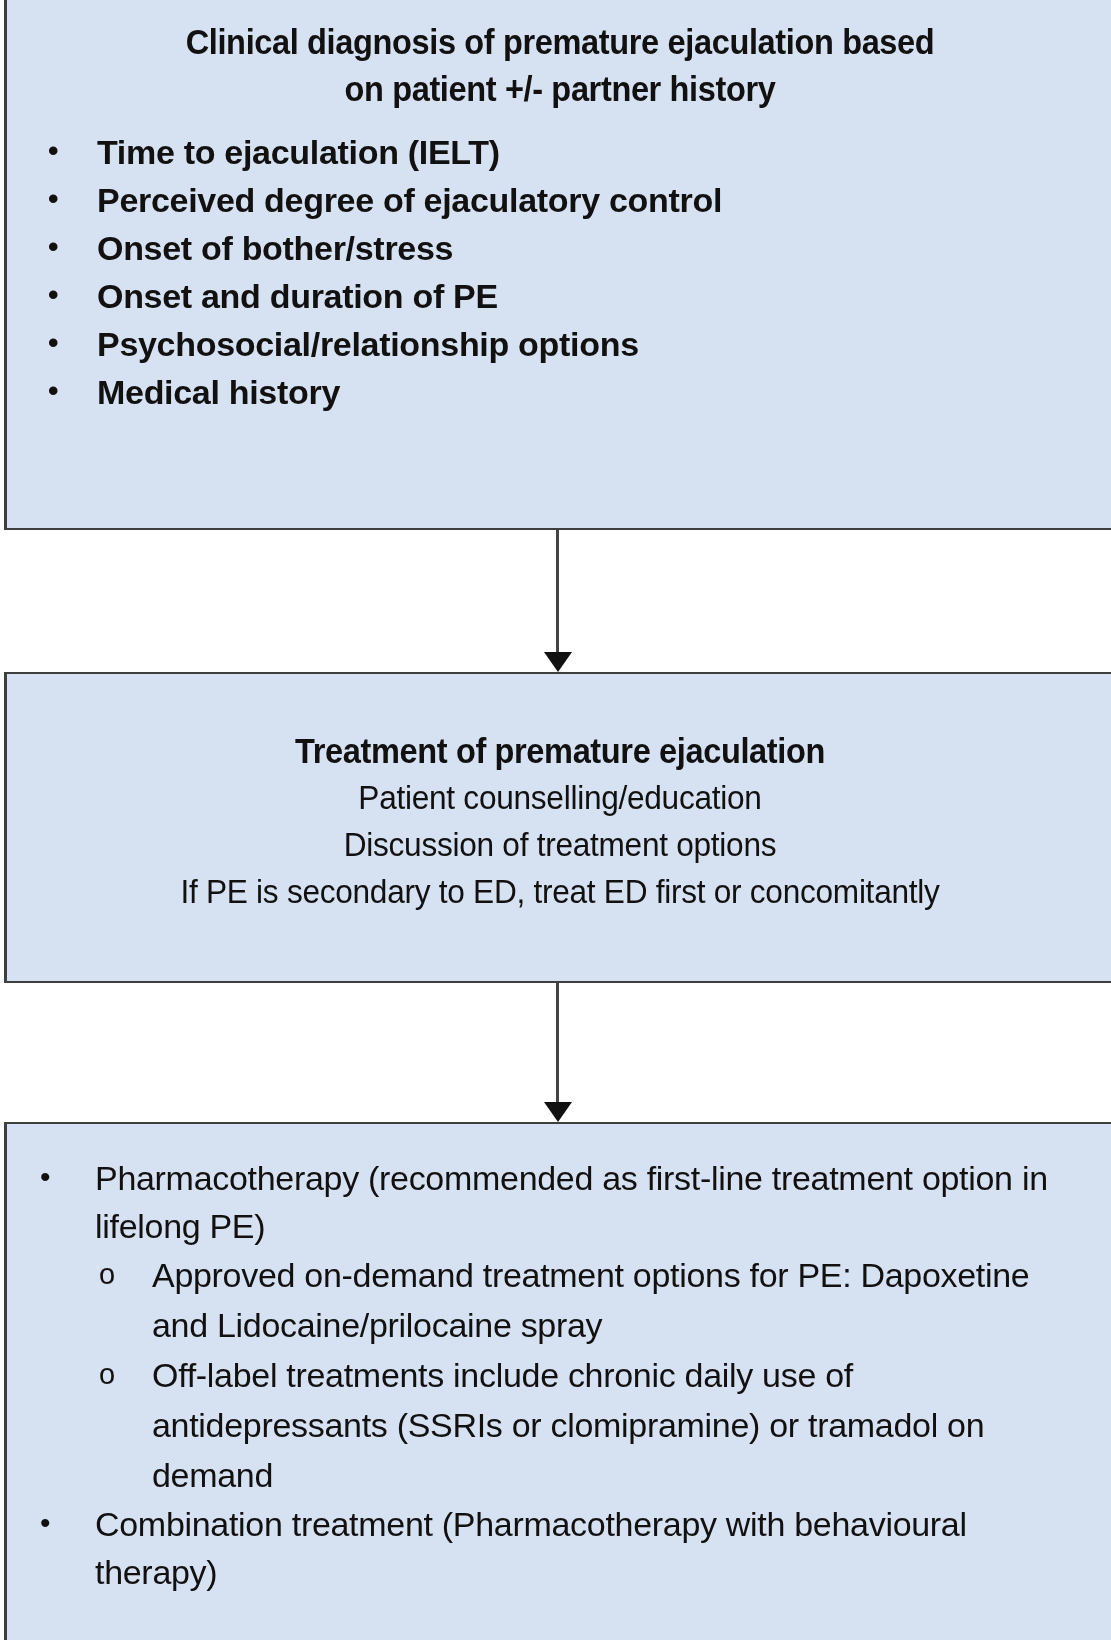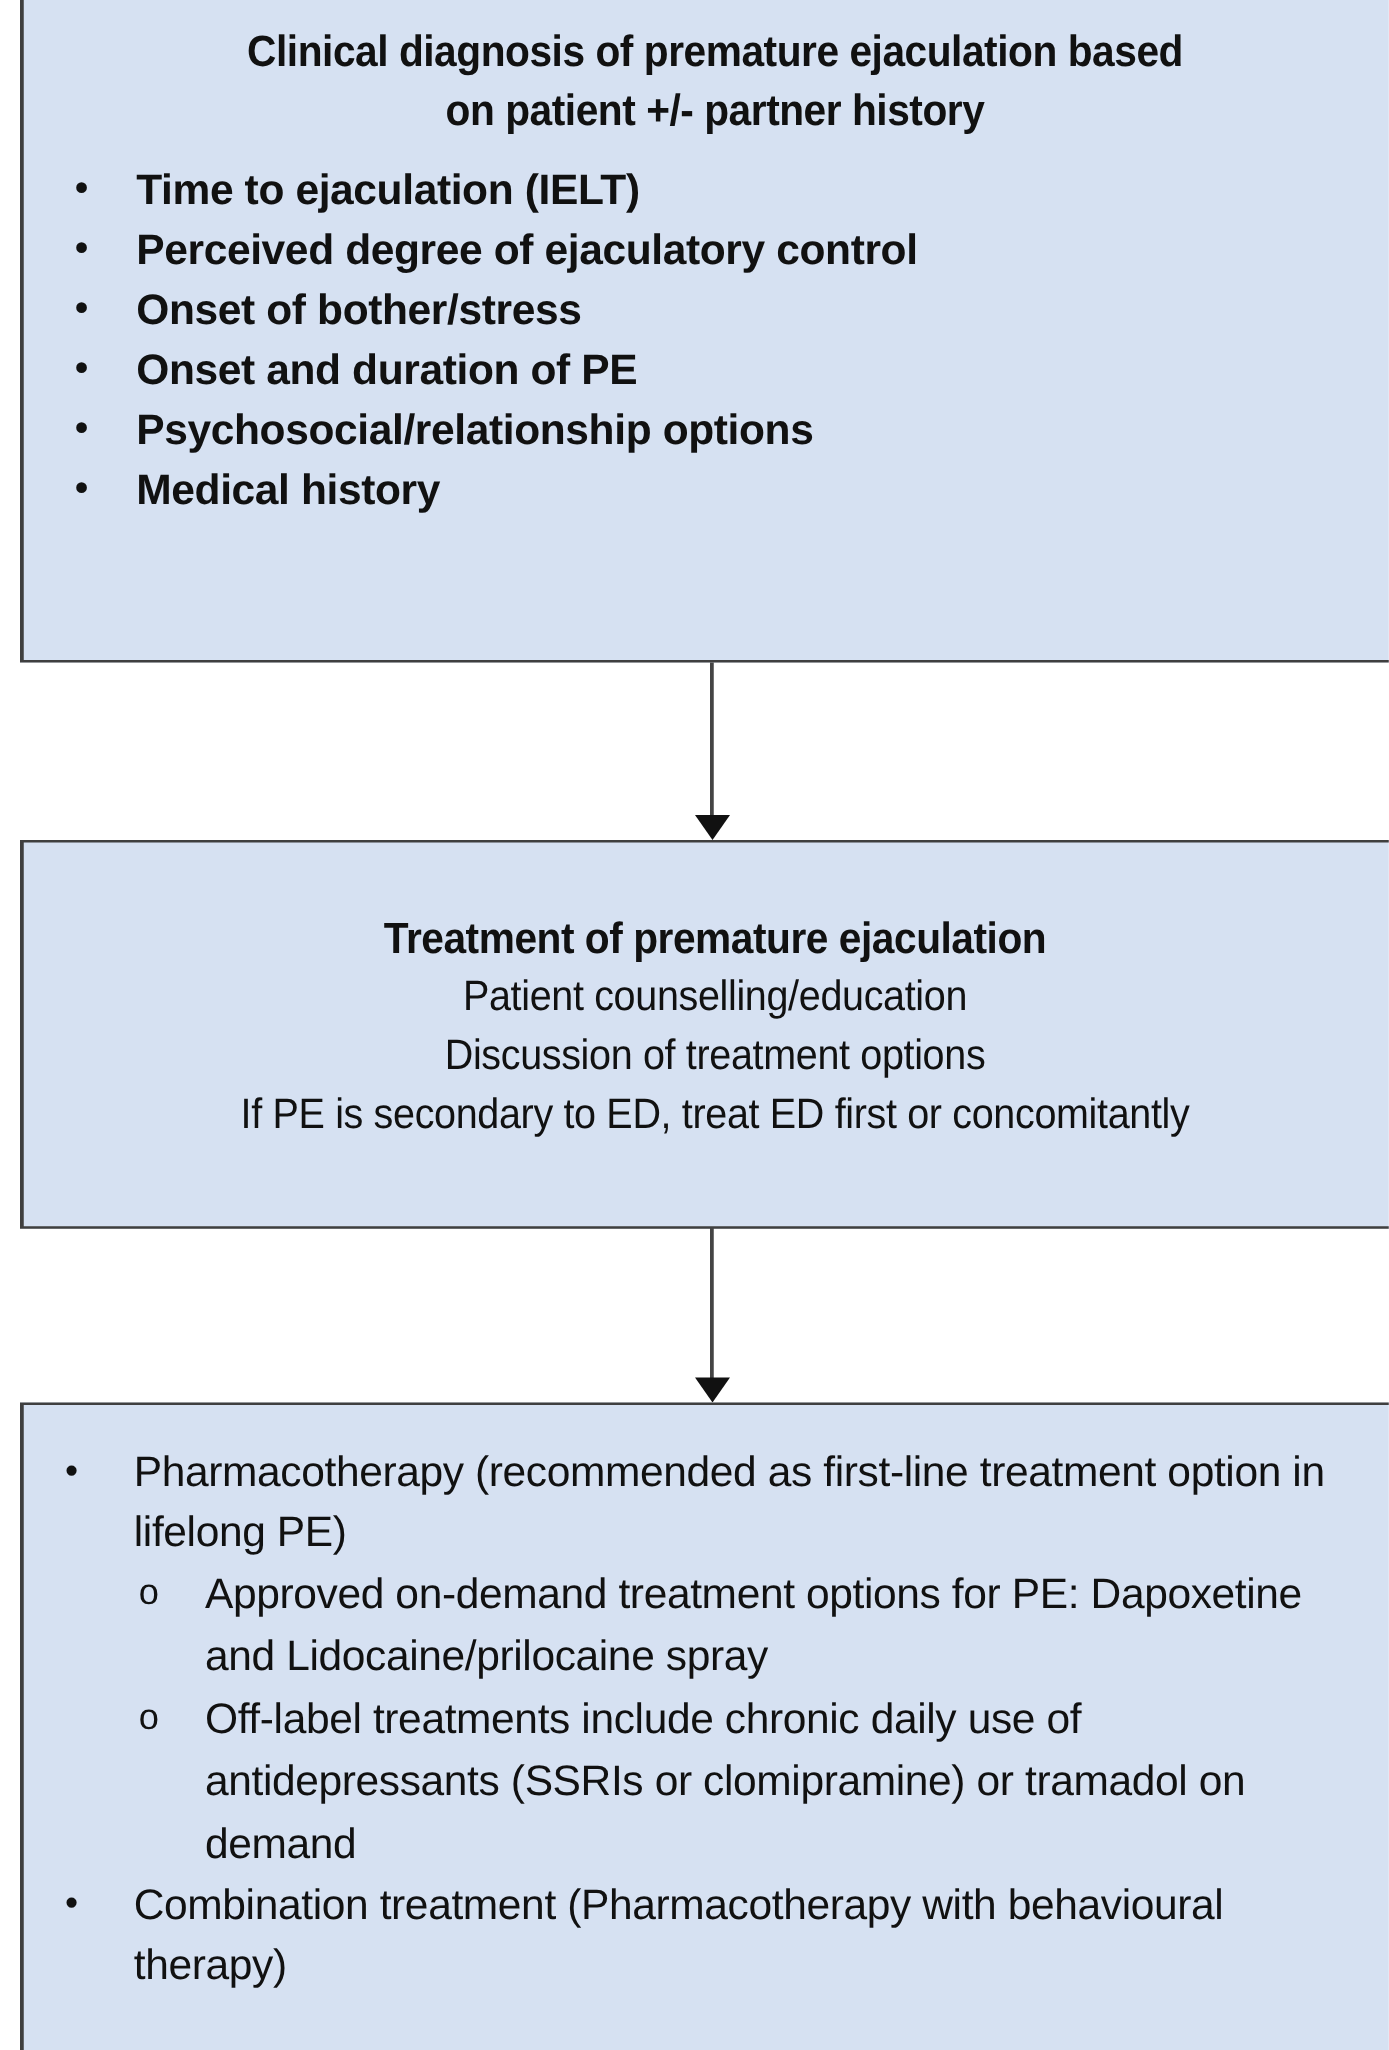--- a/index.html
+++ b/index.html
@@ -11,21 +11,21 @@
     width: 1111px;
     height: 1640px;
     position: relative;
     font-family: "Liberation Sans", "DejaVu Sans", sans-serif;
     color: #111111;
     overflow: hidden;
   }
 
   .flow {
     position: absolute;
-    left: 16px;
+    left: 4px;
     top: 0;
     width: 937px;
     height: 1640px;
   }
 
   
   .node {
     position: absolute;
     left: 0;
     width: 1111px;

